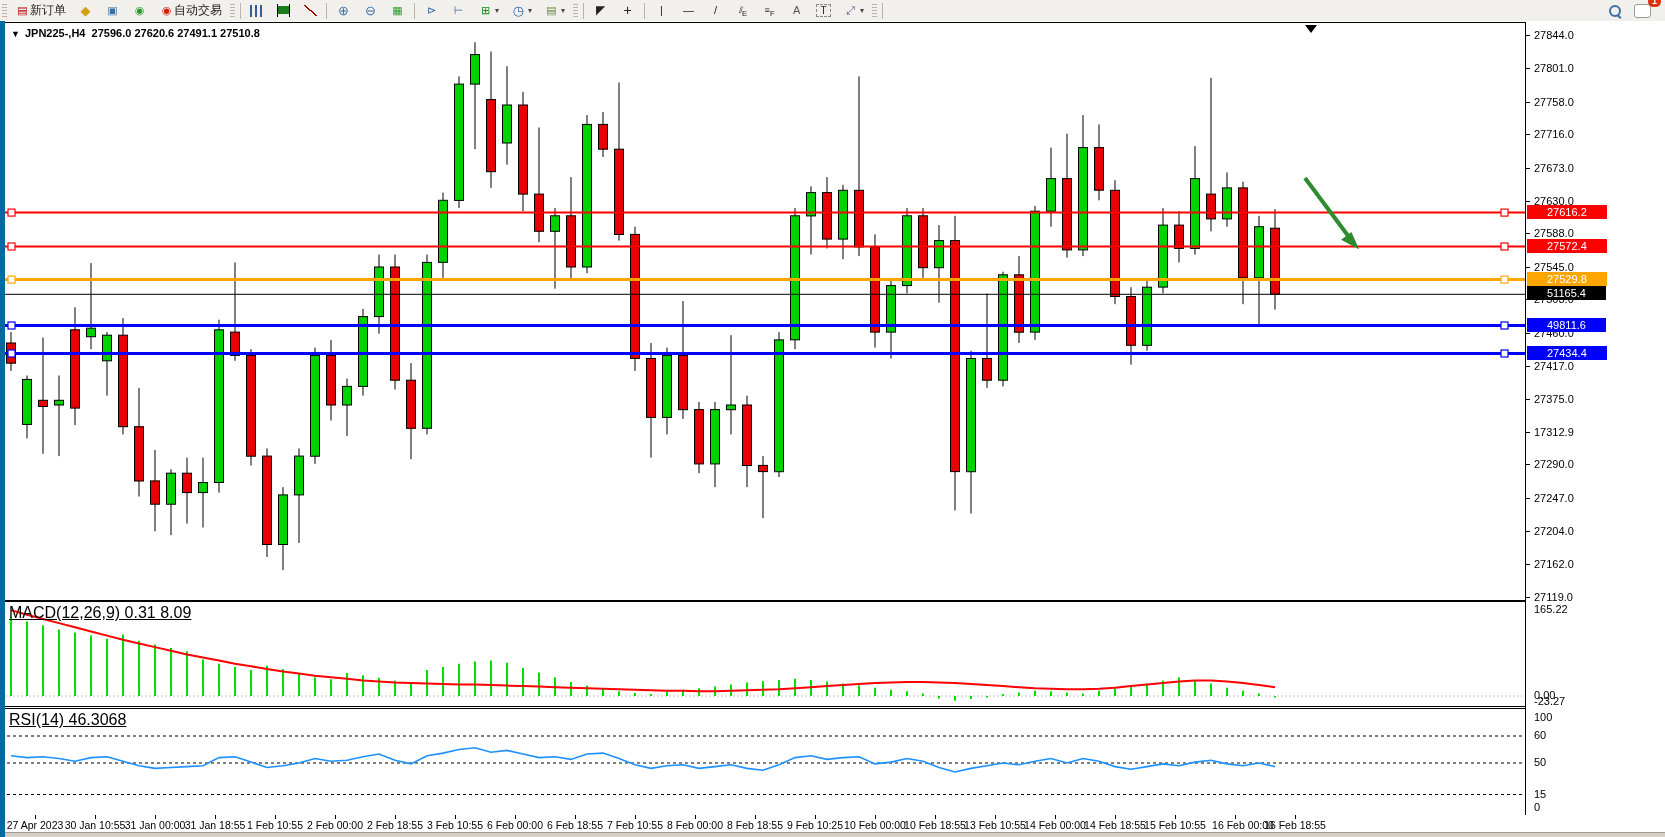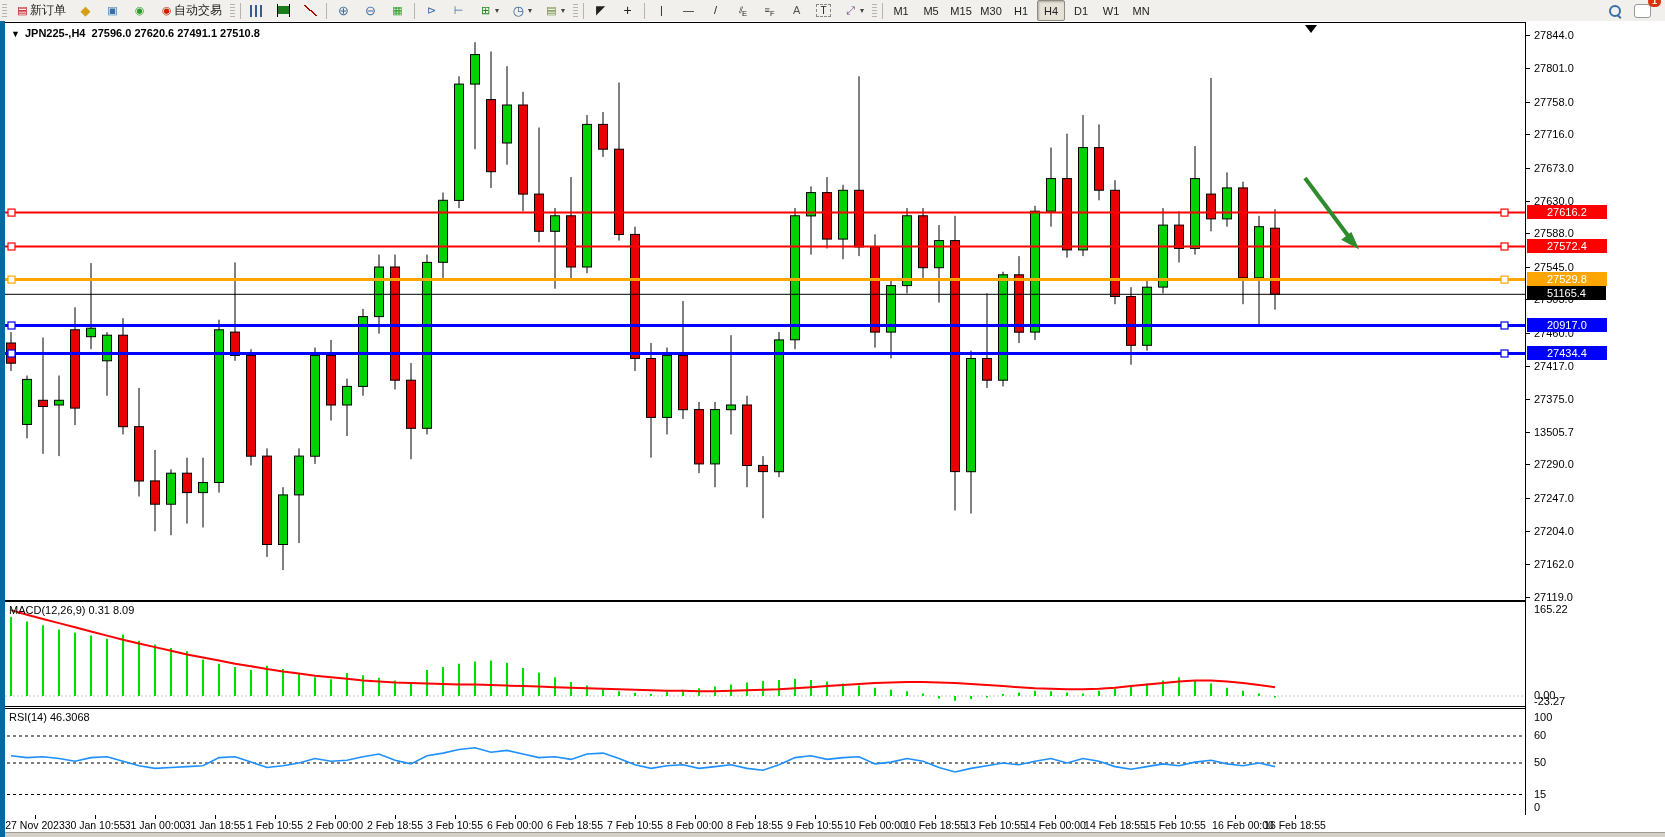--- a/index.html
+++ b/index.html
@@ -30,21 +30,21 @@
   #macdpane{left:0;top:580px;width:1520px;height:104px;border-top:1px solid #000;border-bottom:1px solid #000;}
   #rsipane{left:0;top:687px;width:1520px;height:106px;border-top:1px solid #000;border-bottom:1px solid #000;}
   #axiscol{position:absolute;left:1520px;top:1px;width:140px;height:793px;border-left:1px solid #000;background:#fff;}
   .ytick{position:absolute;font-size:11px;color:#000;left:8px;white-space:nowrap;}
   .ytickmark{position:absolute;left:0;width:4px;height:1px;background:#000;}
   .pricebadge{position:absolute;left:1px;height:14px;line-height:14px;padding:0 20px;font-size:11px;color:#fff;white-space:nowrap;}
   #timeaxis{position:absolute;left:0;top:794px;width:1665px;height:17px;background:#fff;}
   .tlabel{position:absolute;top:4px;font-size:10.5px;color:#000;transform:translateX(-50%);white-space:nowrap;}
   .ttick{position:absolute;top:0;width:1px;height:4px;background:#000;}
   #bottomstrip{position:absolute;left:0;top:811px;width:1665px;height:5px;background:#d4d0c8;border-top:1px solid #9d9a92;}
-  .panelabel{position:absolute;left:4px;top:2px;font-size:11px;color:#000;z-index:5;}
+  .panelabel{position:absolute;left:4px;top:2px;font-size:16px;color:#000;z-index:5;text-decoration:underline;}
   #charttitle{position:absolute;left:6px;top:4px;font-size:11px;font-weight:bold;color:#000;z-index:6;}
   #charttitle .tri{font-size:9px;margin-right:5px;}
   svg{display:block;}
 </style>
 </head>
 <body>
 
 <div id="app">
 
   <div id="toolbar">
@@ -135,31 +135,20 @@
       </div>
     <div class="tbtn">
         <span class="ic" style="border:1px dashed #888;width:13px;height:11px;line-height:11px;font-size:10px;">T</span>
       </div>
     <div class="tbtn">
         <span class="ic" style="color:#7a4a9a;">⤢</span>
         <span class="caret">▾</span>
       </div>
     <span class="grip"></span>
       <span class="tsep"></span>
-    <div id="tfgroup" style="display:flex;">
-        <div class="tbtn" style="width: 18px; justify-content: center; font-size: 11px;">M1</div>
-        <div class="tbtn" style="width: 18px; justify-content: center; font-size: 11px;">M5</div>
-        <div class="tbtn" style="width: 18px; justify-content: center; font-size: 11px;">M15</div>
-        <div class="tbtn" style="width: 18px; justify-content: center; font-size: 11px;">M30</div>
-        <div class="tbtn" style="width: 18px; justify-content: center; font-size: 11px;">H1</div>
-        <div class="tbtn active" style="width: 18px; justify-content: center; font-size: 11px;">H4</div>
-        <div class="tbtn" style="width: 18px; justify-content: center; font-size: 11px;">D1</div>
-        <div class="tbtn" style="width: 18px; justify-content: center; font-size: 11px;">W1</div>
-        <div class="tbtn" style="width: 18px; justify-content: center; font-size: 11px;">MN</div>
-      </div>
     <div style="margin-left:auto;display:flex;align-items:center;margin-right:8px;">
       <div class="tbtn">
           <span class="icmag"></span>
         </div>
       <div class="tbtn" style="position:relative;">
         <span class="icbubble"></span>
         <span class="badge">1</span>
       </div>
     </div>
   </div>
@@ -466,21 +455,21 @@
         <div class="ytick" style="top:239px">27545.0</div>
         <div class="ytickmark" style="top:277px"></div>
         <div class="ytick" style="top:271px">27503.0</div>
         <div class="ytickmark" style="top:311px"></div>
         <div class="ytick" style="top:305px">27460.0</div>
         <div class="ytickmark" style="top:344px"></div>
         <div class="ytick" style="top:338px">27417.0</div>
         <div class="ytickmark" style="top:377px"></div>
         <div class="ytick" style="top:371px">27375.0</div>
         <div class="ytickmark" style="top:410px"></div>
-        <div class="ytick" style="top:404px">13505.7</div>
+        <div class="ytick" style="top:404px">17312.9</div>
         <div class="ytickmark" style="top:442px"></div>
         <div class="ytick" style="top:436px">27290.0</div>
         <div class="ytickmark" style="top:476px"></div>
         <div class="ytick" style="top:470px">27247.0</div>
         <div class="ytickmark" style="top:509px"></div>
         <div class="ytick" style="top:503px">27204.0</div>
         <div class="ytickmark" style="top:542px"></div>
         <div class="ytick" style="top:536px">27162.0</div>
         <div class="ytickmark" style="top:575px"></div>
         <div class="ytick" style="top:569px">27119.0</div>
@@ -489,26 +478,26 @@
         <div class="ytick" style="top:673px">-23.27</div>
         <div class="ytick" style="top:689px">100</div>
         <div class="ytick" style="top:707px">60</div>
         <div class="ytick" style="top:734px">50</div>
         <div class="ytick" style="top:766px">15</div>
         <div class="ytick" style="top:779px">0</div>
         <div class="pricebadge" style="top:183px;background:#ff0000">27616.2</div>
         <div class="pricebadge" style="top:217px;background:#ff0000">27572.4</div>
         <div class="pricebadge" style="top:250px;background:#ffa500">27529.8</div>
         <div class="pricebadge" style="top:264px;background:#000000">51165.4</div>
-        <div class="pricebadge" style="top:296px;background:#0000ff">20917.0</div>
+        <div class="pricebadge" style="top:296px;background:#0000ff">49811.6</div>
         <div class="pricebadge" style="top:324px;background:#0000ff">27434.4</div>
       </div>
     <div id="timeaxis">
         <div class="ttick" style="left:30px"></div>
-        <div class="tlabel" style="left:30px">27 Nov 2023</div>
+        <div class="tlabel" style="left:30px">27 Apr 2023</div>
         <div class="ttick" style="left:90px"></div>
         <div class="tlabel" style="left:90px">30 Jan 10:55</div>
         <div class="ttick" style="left:150px"></div>
         <div class="tlabel" style="left:150px">31 Jan 00:00</div>
         <div class="ttick" style="left:210px"></div>
         <div class="tlabel" style="left:210px">31 Jan 18:55</div>
         <div class="ttick" style="left:270px"></div>
         <div class="tlabel" style="left:270px">1 Feb 10:55</div>
         <div class="ttick" style="left:330px"></div>
         <div class="tlabel" style="left:330px">2 Feb 00:00</div>
@@ -520,21 +509,21 @@
         <div class="tlabel" style="left:510px">6 Feb 00:00</div>
         <div class="ttick" style="left:570px"></div>
         <div class="tlabel" style="left:570px">6 Feb 18:55</div>
         <div class="ttick" style="left:630px"></div>
         <div class="tlabel" style="left:630px">7 Feb 10:55</div>
         <div class="ttick" style="left:690px"></div>
         <div class="tlabel" style="left:690px">8 Feb 00:00</div>
         <div class="ttick" style="left:750px"></div>
         <div class="tlabel" style="left:750px">8 Feb 18:55</div>
         <div class="ttick" style="left:810px"></div>
-        <div class="tlabel" style="left:810px">9 Feb 10:55</div>
+        <div class="tlabel" style="left:810px">9 Feb 10:25</div>
         <div class="ttick" style="left:870px"></div>
         <div class="tlabel" style="left:870px">10 Feb 00:00</div>
         <div class="ttick" style="left:930px"></div>
         <div class="tlabel" style="left:930px">10 Feb 18:55</div>
         <div class="ttick" style="left:990px"></div>
         <div class="tlabel" style="left:990px">13 Feb 10:55</div>
         <div class="ttick" style="left:1050px"></div>
         <div class="tlabel" style="left:1050px">14 Feb 00:00</div>
         <div class="ttick" style="left:1110px"></div>
         <div class="tlabel" style="left:1110px">14 Feb 18:55</div>

